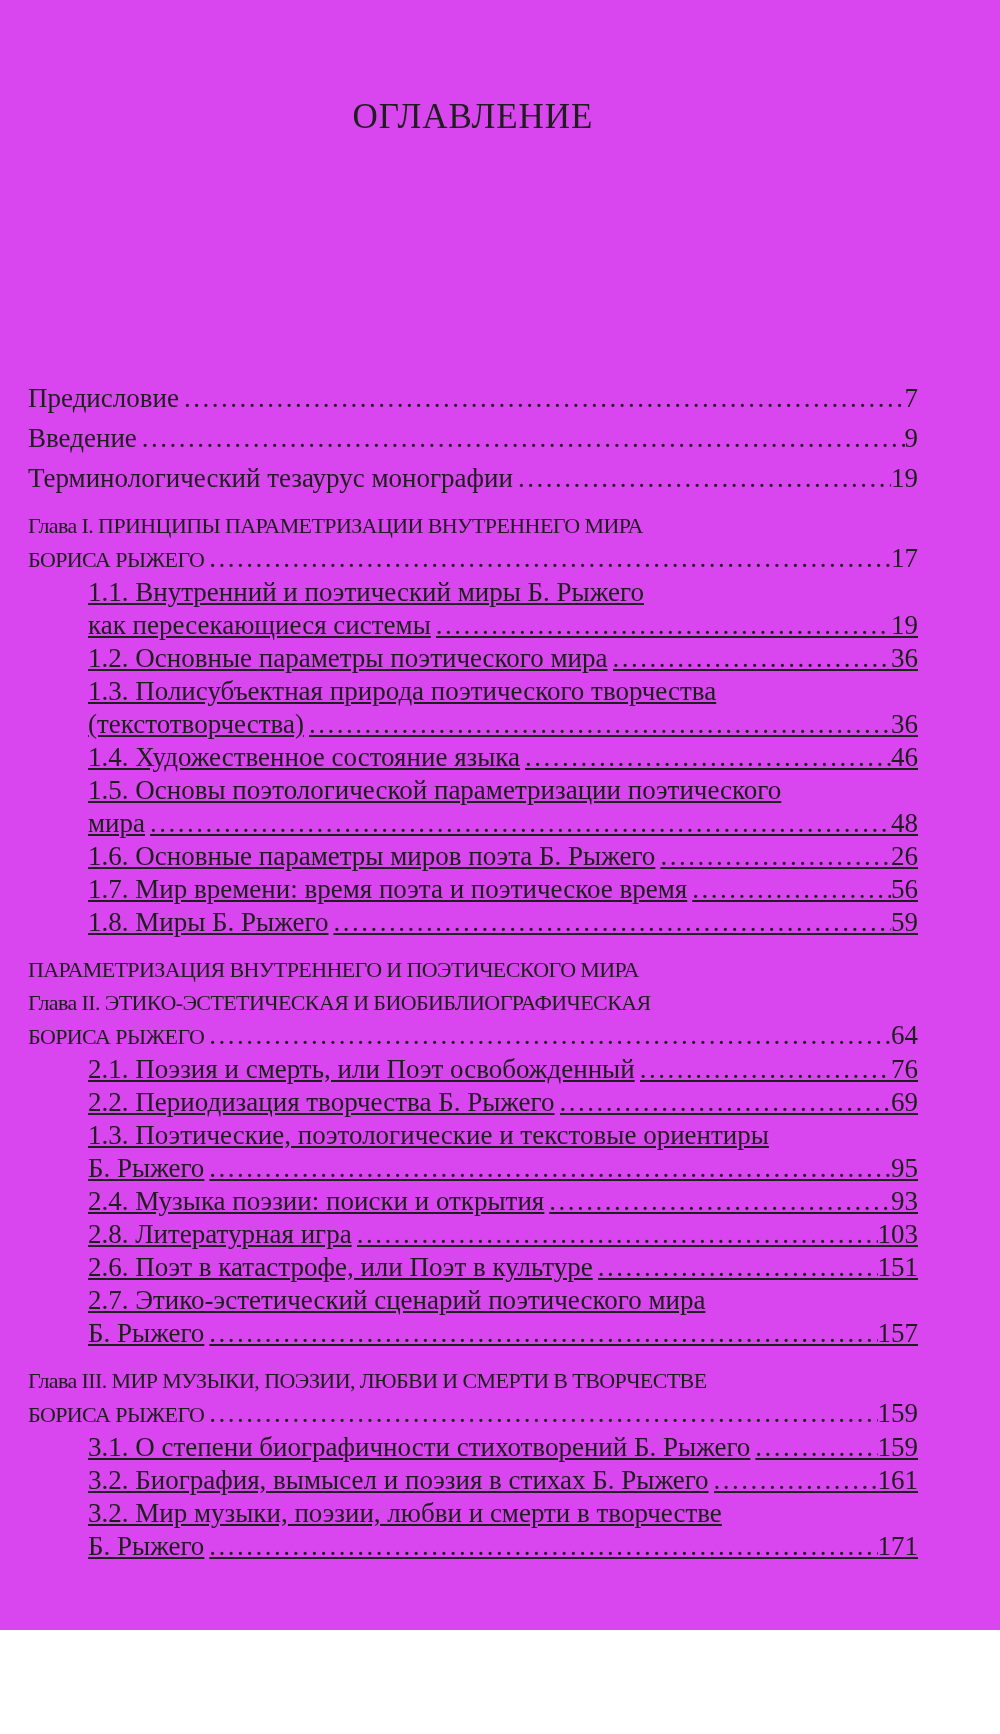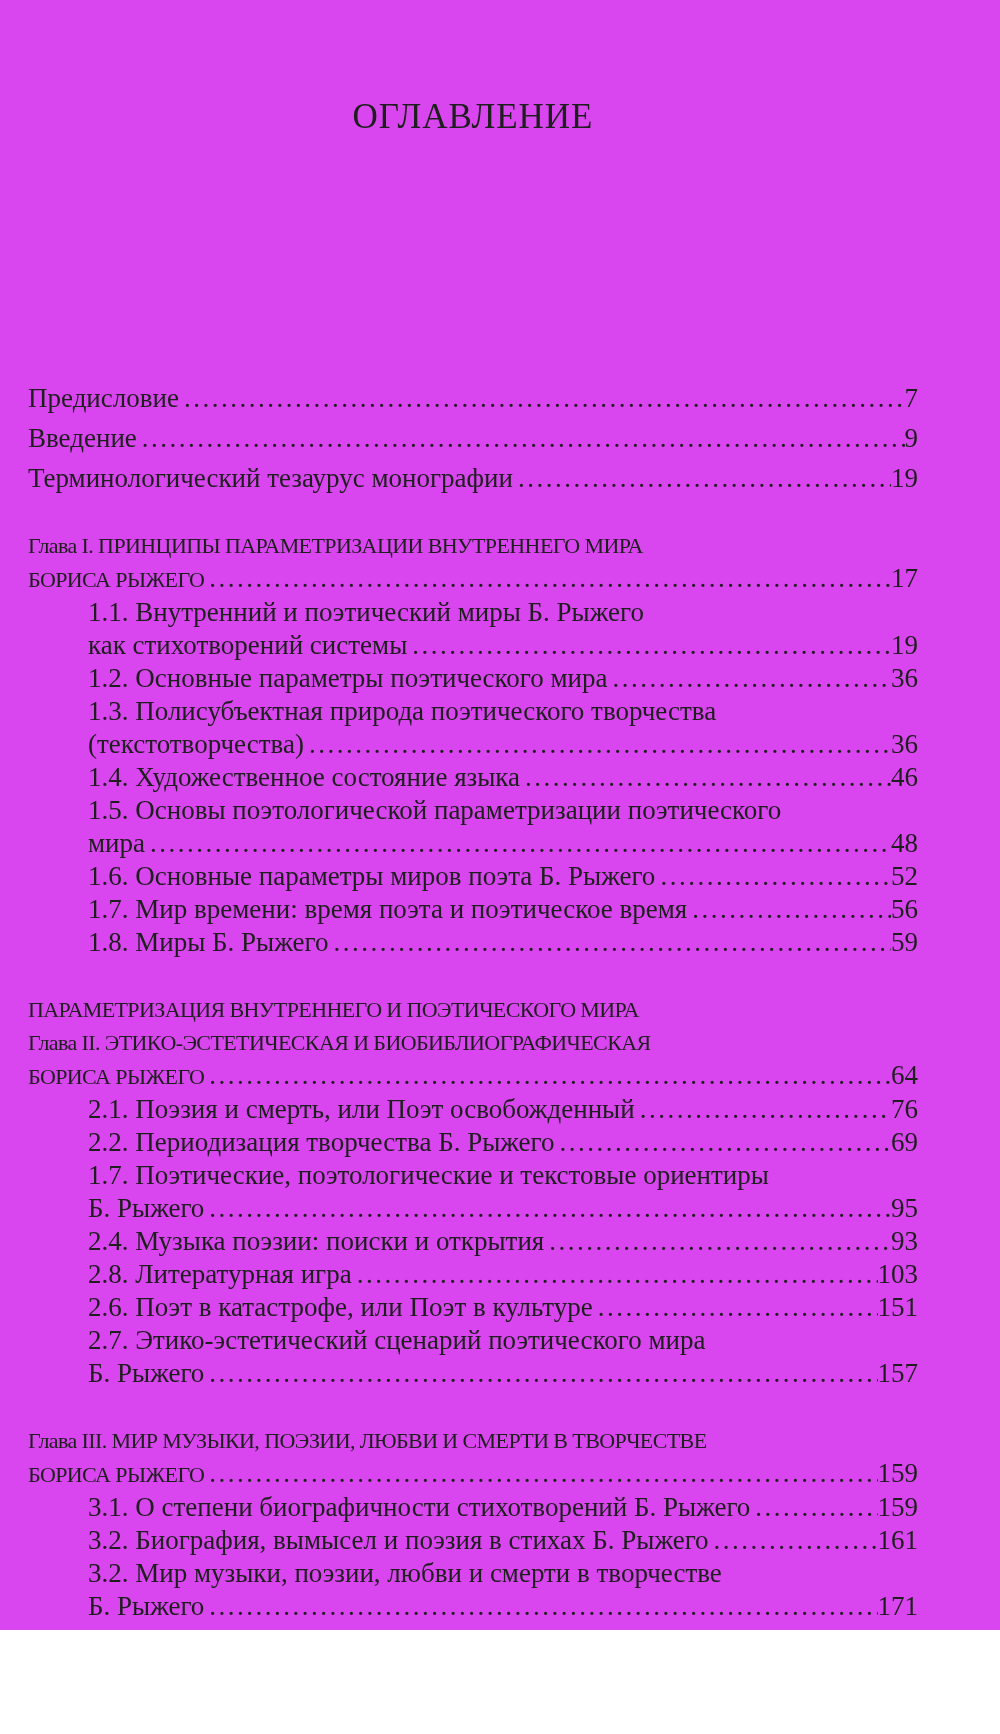--- a/index.html
+++ b/index.html
@@ -30,28 +30,28 @@
   }
   .toc {
     position: absolute;
     top: 382px;
     left: 28px;
     width: 890px;
     font-size: 27px;
   }
   .entry { margin: 0; }
   .entry.front { margin-bottom: 7px; }
-  .entry.chapter { margin-top: 34px; }
+  .entry.chapter { margin-top: 14px; }
   .line {
     display: flex;
     align-items: baseline;
     line-height: 33px;
     white-space: nowrap;
   }
-  .entry.sub .line { padding-left: 60px; }
+  .entry.sub .line { padding-left: 60px; text-decoration: underline; }
   .label { white-space: nowrap; }
   .entry.chapter .label {
     font-size: 22px;
     letter-spacing: -0.6px;
   }
   .dots {
     flex: 1;
     overflow: hidden;
     white-space: nowrap;
     letter-spacing: 2.5px;
@@ -108,21 +108,21 @@
           <span class="label">БОРИСА РЫЖЕГО</span>
           <span class="dots">........................................................................................................................................................................................................</span>
           <span class="num">17</span>
         </div>
       </div>
       <div class="entry sub">
         <div class="line">
           <span class="label">1.1. Внутренний и поэтический миры Б. Рыжего</span>
         </div>
         <div class="line">
-          <span class="label">как стихотворений системы</span>
+          <span class="label">как пересекающиеся системы</span>
           <span class="dots">........................................................................................................................................................................................................</span>
           <span class="num">19</span>
         </div>
       </div>
       <div class="entry sub">
         <div class="line">
           <span class="label">1.2. Основные параметры поэтического мира</span>
           <span class="dots">........................................................................................................................................................................................................</span>
           <span class="num">36</span>
         </div>
@@ -151,21 +151,21 @@
         <div class="line">
           <span class="label">мира</span>
           <span class="dots">........................................................................................................................................................................................................</span>
           <span class="num">48</span>
         </div>
       </div>
       <div class="entry sub">
         <div class="line">
           <span class="label">1.6. Основные параметры миров поэта Б. Рыжего</span>
           <span class="dots">........................................................................................................................................................................................................</span>
-          <span class="num">52</span>
+          <span class="num">26</span>
         </div>
       </div>
       <div class="entry sub">
         <div class="line">
           <span class="label">1.7. Мир времени: время поэта и поэтическое время</span>
           <span class="dots">........................................................................................................................................................................................................</span>
           <span class="num">56</span>
         </div>
       </div>
       <div class="entry sub">
@@ -197,21 +197,21 @@
       </div>
       <div class="entry sub">
         <div class="line">
           <span class="label">2.2. Периодизация творчества Б. Рыжего</span>
           <span class="dots">........................................................................................................................................................................................................</span>
           <span class="num">69</span>
         </div>
       </div>
       <div class="entry sub">
         <div class="line">
-          <span class="label">1.7. Поэтические, поэтологические и текстовые ориентиры</span>
+          <span class="label">1.3. Поэтические, поэтологические и текстовые ориентиры</span>
         </div>
         <div class="line">
           <span class="label">Б. Рыжего</span>
           <span class="dots">........................................................................................................................................................................................................</span>
           <span class="num">95</span>
         </div>
       </div>
       <div class="entry sub">
         <div class="line">
           <span class="label">2.4. Музыка поэзии: поиски и открытия</span>

